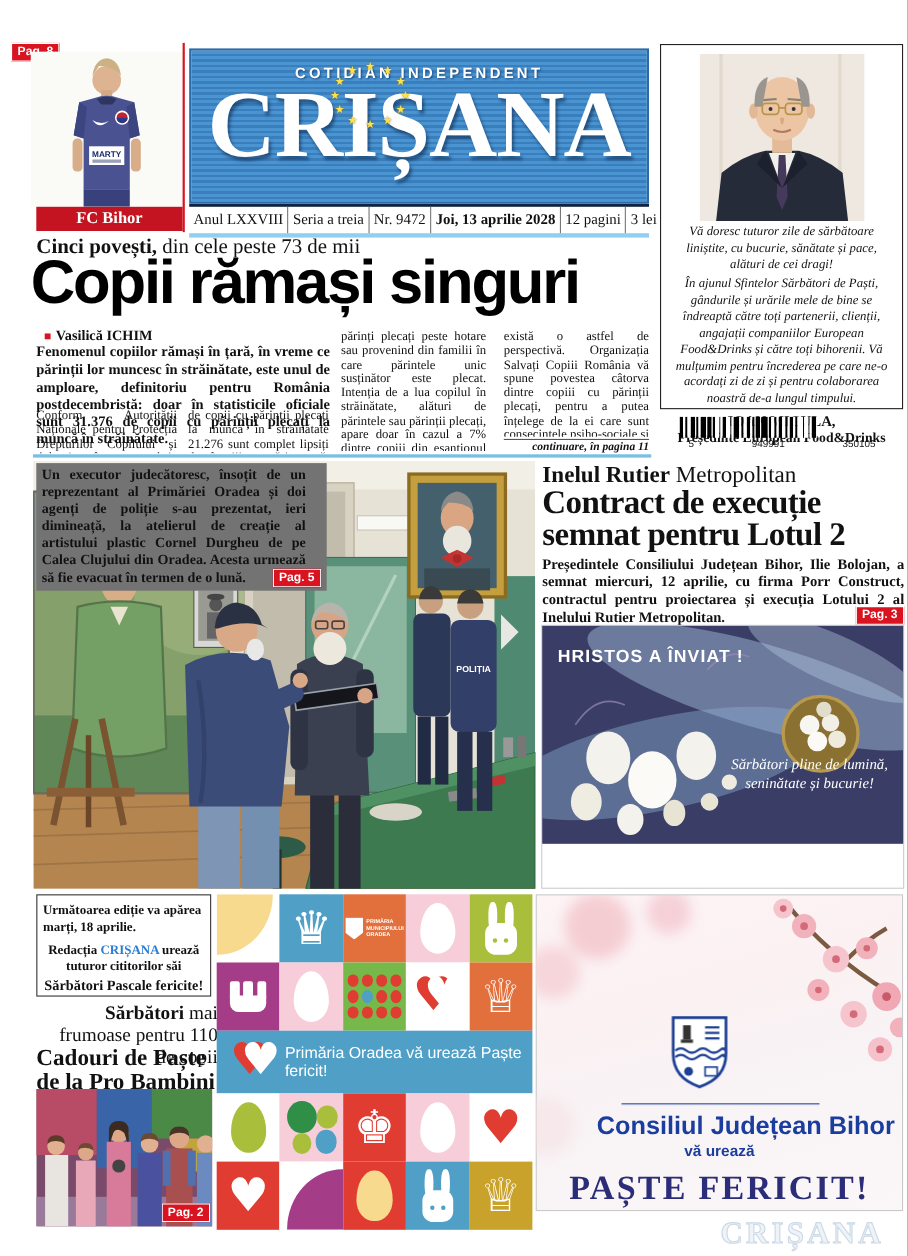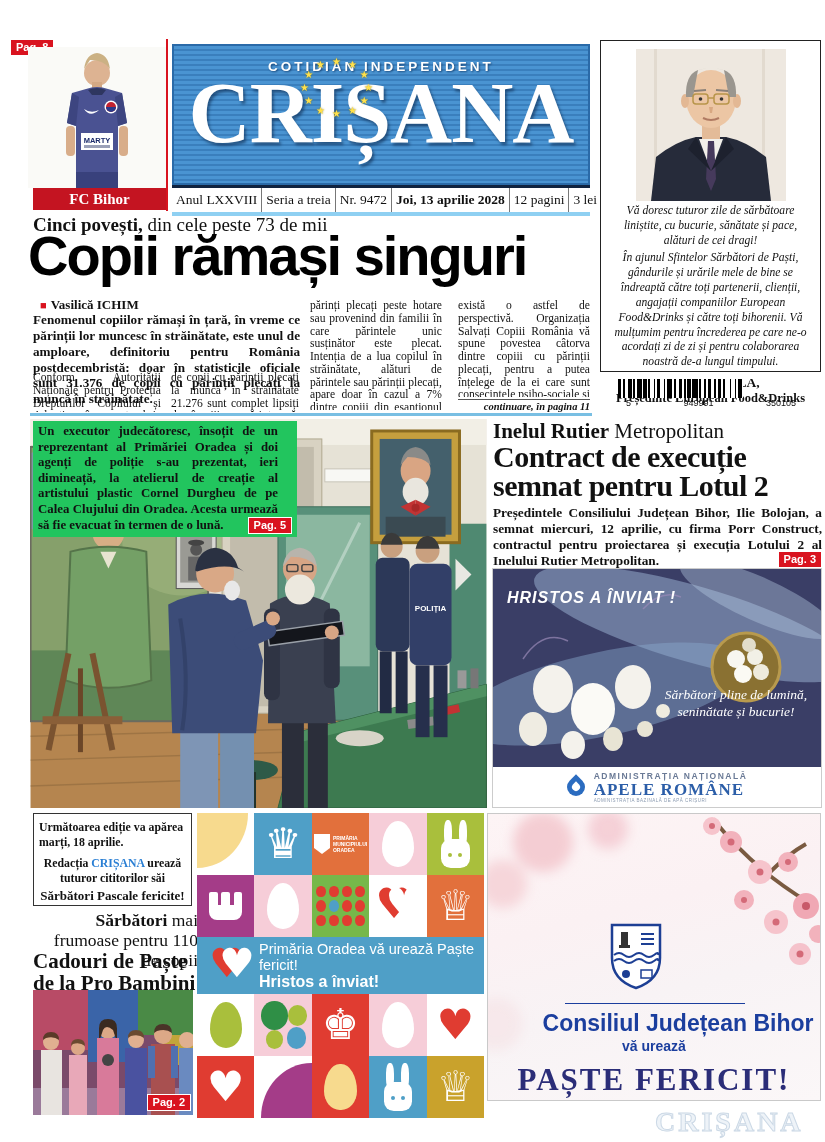--- a/index.html
+++ b/index.html
@@ -64,35 +64,35 @@
   .col1{left:33px;top:372px;width:128px;height:40px;}
   .col2{left:171px;top:372px;width:128px;height:40px;}
   .col3{left:310px;top:300px;width:132px;height:110px;}
   .col4{left:458px;top:300px;width:132px;height:97px;}
   .continuation{left:458px;top:399px;width:132px;border-top:1px solid #555;font-size:10.5px;
       font-weight:bold;font-style:italic;text-align:right;padding-top:1px;}
   .article-rule{left:30px;top:413px;width:562px;height:3px;background:#79bfe3;}
 
   
   .studio{left:30px;top:419px;width:457px;height:389px;}
-  .evac-box{left:33px;top:421px;width:264px;background:#22c55e;padding:3px 19px 4px 5px;box-sizing:border-box;
+  .evac-box{left:33px;top:421px;width:264px;background:#737373;padding:3px 19px 4px 5px;box-sizing:border-box;
      font-weight:bold;font-size:12.8px;line-height:1.22;text-align:justify;}
   .evac-box .pag-tag{position:absolute;right:5px;bottom:3px;}
 
   
   .ring-kicker{left:493px;top:419px;font-size:21px;}
   .ring-headline{left:493px;top:442px;width:330px;font-weight:bold;font-size:30px;line-height:.98;letter-spacing:-.5px;}
   .ring-lead{left:493px;top:505px;width:329px;font-weight:bold;font-size:13.3px;line-height:1.2;text-align:justify;}
   .ring-pag{left:493px;top:549px;width:329px;text-align:right;}
 
   
   .apele{left:492px;top:568px;width:330px;height:240px;border:1px solid #ccc;box-sizing:border-box;}
   .apele .img{position:relative;width:100%;height:198px;overflow:hidden;background:#3a3e66;}
   .apele .greet{position:absolute;left:14px;top:20px;color:#fff;font-family:"Liberation Sans",sans-serif;
-     font-weight:bold;font-style:italic;font-size:16px;letter-spacing:1px;}
+     font-weight:bold;font-size:16px;letter-spacing:1px;}
   .apele .wish{position:absolute;right:10px;top:118px;width:150px;color:#fff;font-style:italic;
      font-weight:normal;font-size:13.5px;line-height:1.25;text-align:center;}
   .apele .strip{height:40px;background:#fff;display:flex;align-items:center;justify-content:center;}
   .drop{width:18px;height:18px;background:#2b6cc0;border-radius:0 50% 50% 50%;transform:rotate(45deg);
      margin:0 9px 0 0;position:relative;}
   .drop:after{content:"";position:absolute;left:5px;top:5px;width:8px;height:8px;background:#fff;
      border-radius:0 50% 50% 50%;}
   .apele .l1{font-family:"Liberation Sans",sans-serif;font-size:8.5px;font-weight:bold;color:#6a7a96;letter-spacing:1.5px;}
   .apele .l2{font-size:17px;font-weight:bold;color:#2c5ea8;letter-spacing:1px;line-height:1;}
   .apele .l3{font-family:"Liberation Sans",sans-serif;font-size:4.5px;color:#8a9ab0;letter-spacing:.5px;}
@@ -426,28 +426,20 @@
         <circle cx="170" cy="142" r="7" fill="#efecdf"></circle>
         <circle cx="253" cy="98" r="34" fill="#8a7132" stroke="#b89a4e" stroke-width="3"></circle>
         <circle cx="243" cy="90" r="9" fill="#f8f6f0"></circle>
         <circle cx="262" cy="88" r="8" fill="#f2f0e6"></circle>
         <circle cx="250" cy="105" r="9" fill="#fbfaf4"></circle>
         <circle cx="268" cy="103" r="8" fill="#eeeadc"></circle>
         <circle cx="256" cy="76" r="7" fill="#e2ddcb"></circle>
       </svg>
       <div class="greet">HRISTOS A ÎNVIAT !</div>
       <div class="wish">Sărbători pline de lumină, seninătate și bucurie!</div>
-    </div>
-    <div class="strip">
-      <div class="drop"></div>
-      <div>
-        <div class="l1">ADMINISTRAȚIA NAȚIONALĂ</div>
-        <div class="l2">APELE ROMÂNE</div>
-        <div class="l3">ADMINISTRAȚIA BAZINALĂ DE APĂ CRIȘURI</div>
-      </div>
     </div>
   </div>
 
   <div class="abs notice">
     <div class="n1">Următoarea ediție va apărea marți, 18 aprilie.</div>
     <div class="n2"><span>Redacția </span><span class="brand">CRIȘANA</span><span> urează tuturor cititorilor săi</span></div>
     <div class="n3">Sărbători Pascale fericite!</div>
   </div>
   <div class="abs pb-kicker"><b>Sărbători</b><span> mai frumoase pentru 110 de copii</span></div>
   <div class="abs pb-headline">Cadouri de Paște de la Pro Bambini</div>
@@ -546,21 +538,20 @@
           <div class="glyph" style="color: rgb(255, 255, 255);">♕</div>
         </div>
       </div>
     <div class="band">
       <div class="bheart">
         <span style="color:#e03c31;left:0;">♥</span>
           <span style="color:#fff;left:10px;">♥</span>
       </div>
       <div class="htxt">
         <div class="b1">Primăria Oradea vă urează Paște fericit!</div>
-        <div class="b2">Hristos a înviat!</div>
       </div>
     </div>
     <div class="tgrid" id="tilesBottom">
         <div class="tile" style="background: rgb(255, 255, 255);">
           <div class="egg" style="width: 56%; height: 74%; background: rgb(169, 191, 60); border-radius: 50% / 60% 60% 42% 42%;"></div>
         </div>
         <div class="tile" style="background: rgb(246, 205, 216);">
           <div style="position: relative; width: 100%; height: 100%;">
             <i style="position: absolute; left: 12%; top: 12%; width: 46%; height: 46%; border-radius: 50%; background: rgb(47, 143, 70);"></i>
             <i style="position: absolute; left: 58%; top: 18%; width: 34%; height: 34%; border-radius: 50%; background: rgb(169, 191, 60);"></i>

